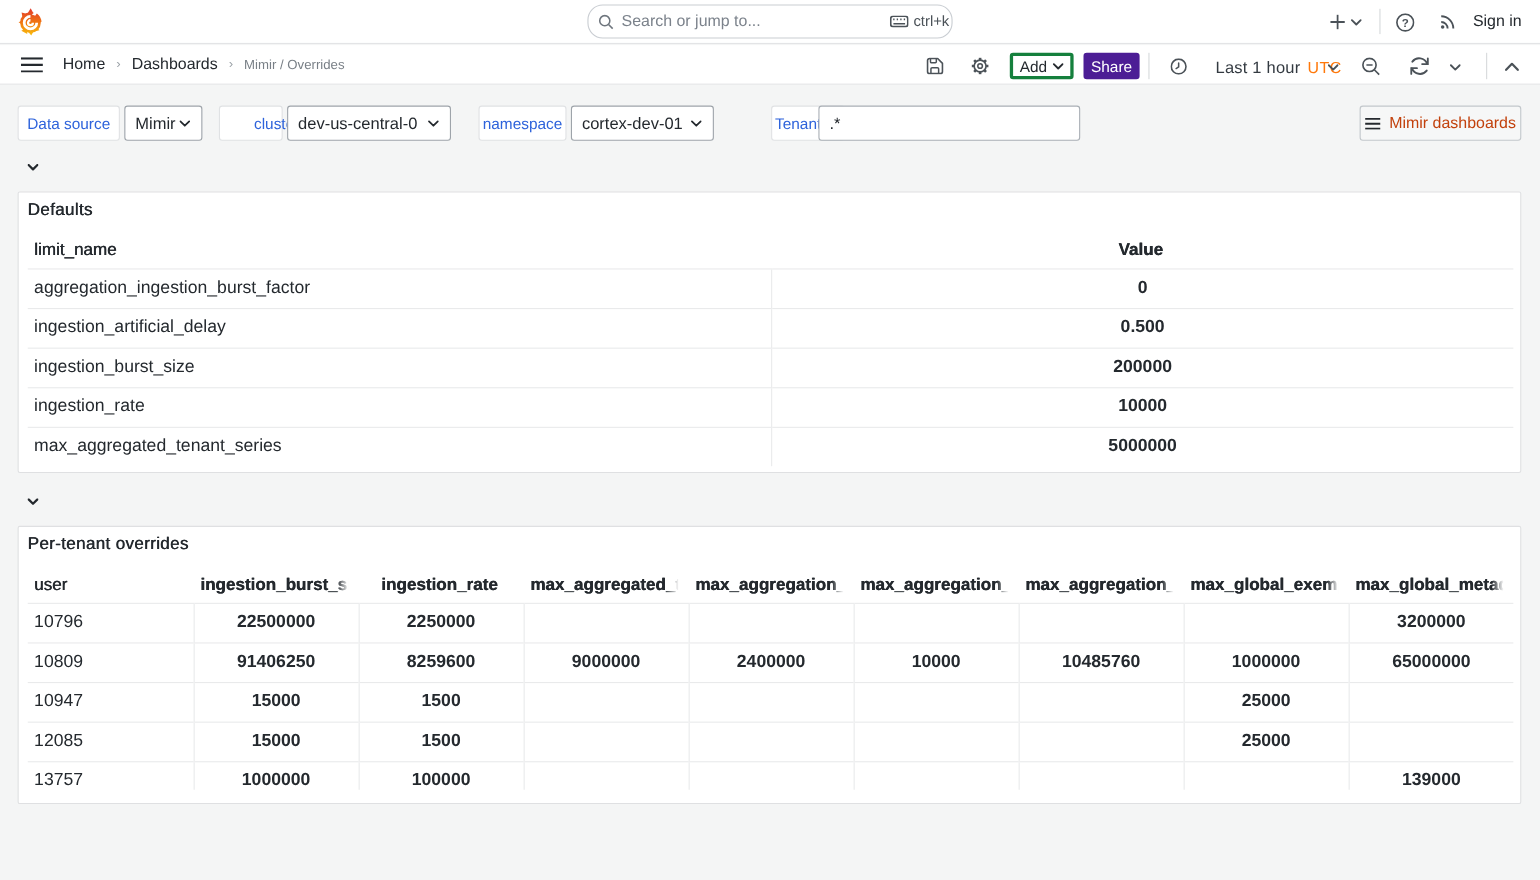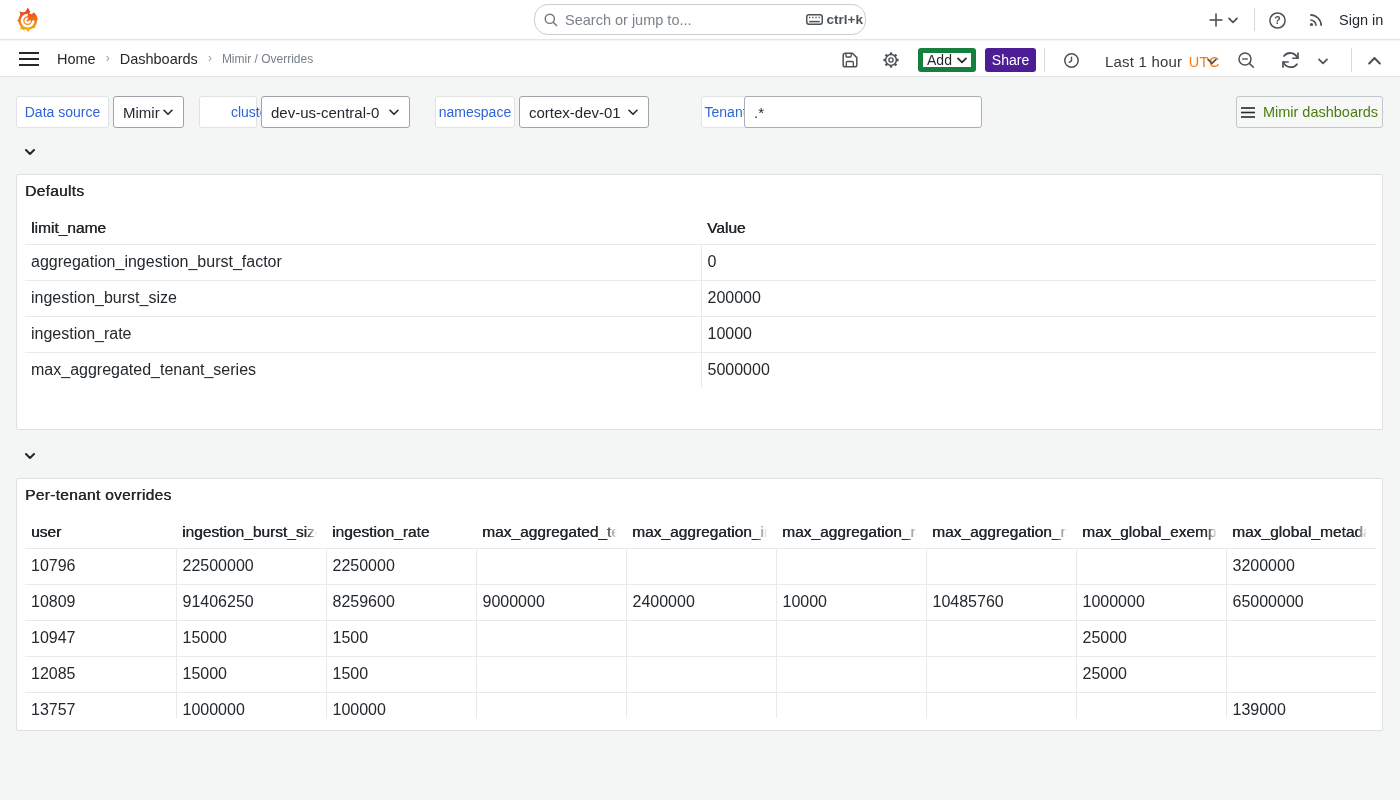--- a/index.html
+++ b/index.html
@@ -8,52 +8,52 @@
   .abs { position:absolute; }
   svg { display:block; }
 
   
   #bar1 { position:absolute; left:0; top:0; width:1400px; height:40px; background:#fff; border-bottom:1px solid #E3E4E6; }
   #bar2 { position:absolute; left:0; top:41px; width:1400px; height:36px; background:#fff; border-bottom:1px solid #E3E4E6; }
 
   #search { position:absolute; left:534px; top:4px; width:332px; height:31px; background:#fff;
             border:1px solid #C9CDD2; border-radius:14px; display:flex; align-items:center; }
   #search .ph { color:#7B828B; font-size:14.5px; margin-left:8px; }
-  #search .kbd { margin-left:auto; margin-right:2px; display:flex; align-items:center; gap:4px; color:#4B5258; font-size:13.5px;font-weight:bold; }
+  #search .kbd { margin-left:auto; margin-right:2px; display:flex; align-items:center; gap:4px; color:#4B5258; font-size:13.5px; }
 
   .crumb { font-size:14.5px; color:#24292E; }
   .crumb.dim { color:#787F86; font-size:12px; }
   .crumbsep { color:#9AA0A6; font-size:12px; margin:0 10px; position:relative; top:-1px; }
 
   .tbbtn { position:absolute; top:7px; height:24px; display:flex; align-items:center; justify-content:center;
            border-radius:3px; font-size:14px; font-weight:500; }
-  #addbtn { left:918px; width:58px; border:5px solid #15803d; color:#24292E; gap:5px; background:#fff;}
+  #addbtn { left:918px; width:58px; border:3px solid #15803d; color:#24292E; gap:5px; background:#fff;}
   #sharebtn { left:985px; width:51px; background:#4c1d95; color:#fff; }
 
   .vdiv { position:absolute; width:1px; background:#D6D9DB; }
 
   
   .vlabel { position:absolute; top:96px; height:32px; background:#fff; border:1px solid #E0E2E4; border-radius:3px;
             color:#2E63DB; font-size:14px; font-weight:400; display:flex; align-items:center; justify-content:center; }
   .vpick  { position:absolute; top:96px; height:32px; background:#fff; border:1px solid #9EA4AA; border-radius:3px;
             color:#24292E; font-size:15px; display:flex; align-items:center; justify-content:space-between; padding:0 10px 0 9px; }
   .vpick svg { flex:none; }
   #mimirdash { position:absolute; top:96px; height:32px; left:1236px; width:147px; background:#F6F7F7;
                border:1px solid #C2C7CB; border-radius:3px; display:flex; align-items:center; justify-content:center;
-               gap:8px; color:#4d7c0f; font-size:14.5px; font-weight:500; }
+               gap:8px; color:#c2410c; font-size:14.5px; font-weight:500; }
 
   
   .panel { position:absolute; left:16px; width:1367px; background:#fff; border:1px solid #DFE0E2; border-radius:2px; }
   .ptitle { position:absolute; left:8px; top:7px; height:17px; font-size:15.5px; font-weight:400; color:#24292E; letter-spacing:0.3px; text-shadow:0.4px 0 0 currentColor;}
 
   table.grid { border-collapse:collapse; table-layout:fixed; width:100%; font-size:16px; }
   table.grid th { font-weight:400; font-size:15.5px; text-align:left; text-shadow:0.4px 0 0 currentColor; }
   table.grid th, table.grid td { height:36px; padding:0 6px; overflow:hidden; white-space:nowrap; }
   table.grid td { border-top:1px solid #E9EAEB; }
-  table.grid td.num, table.grid th.num { text-align:left; }
+  table.grid td.num, table.grid th.num { text-align:center;font-weight:bold; }
   td.vsep { border-left:1px solid #E9EAEB; }
   table.grid th { padding-top:5px; }
   table.grid th.num { padding-right:9px; }
 
   .rowchev { position:absolute; }
   .hm { display:block; overflow:hidden; -webkit-mask-image:linear-gradient(to right,#000 calc(100% - 11px),transparent 100%);
         mask-image:linear-gradient(to right,#000 calc(100% - 11px),transparent 100%); }
 </style>
 </head>
 <body>
@@ -244,20 +244,24 @@
       <tbody>
           <tr>
             <th>limit_name</th>
             <th class="num">Value</th>
           </tr>
       <tr>
             <td>aggregation_ingestion_burst_factor</td>
             <td class="num vsep">0</td>
           </tr>
       <tr>
+            <td>ingestion_artificial_delay</td>
+            <td class="num vsep">0.500</td>
+          </tr>
+      <tr>
             <td>ingestion_burst_size</td>
             <td class="num vsep">200000</td>
           </tr>
       <tr>
             <td>ingestion_rate</td>
             <td class="num vsep">10000</td>
           </tr>
       <tr>
             <td>max_aggregated_tenant_series</td>
             <td class="num vsep">5000000</td>

